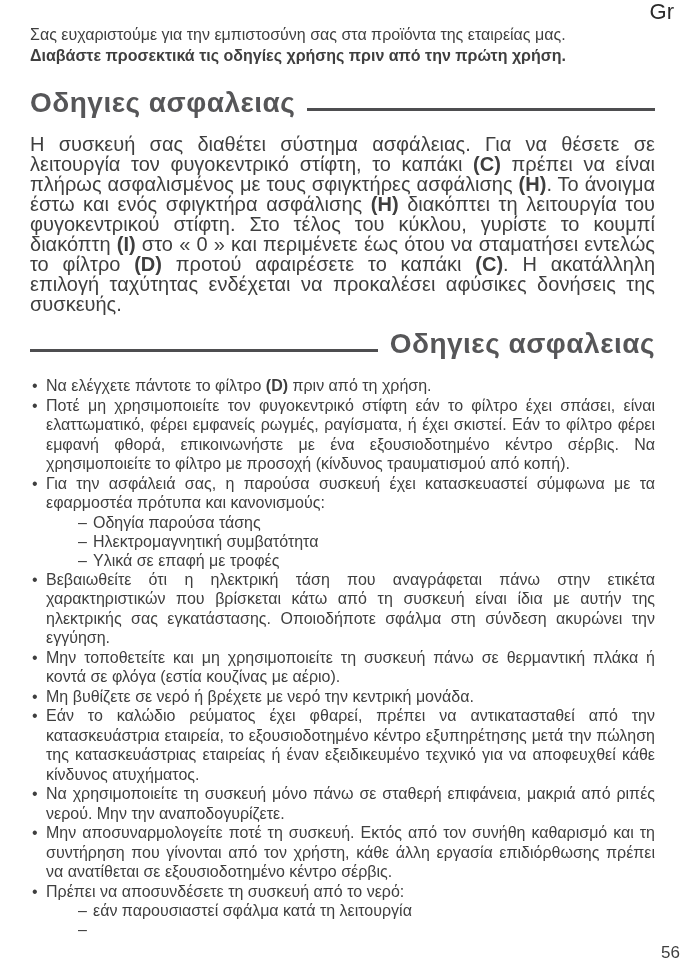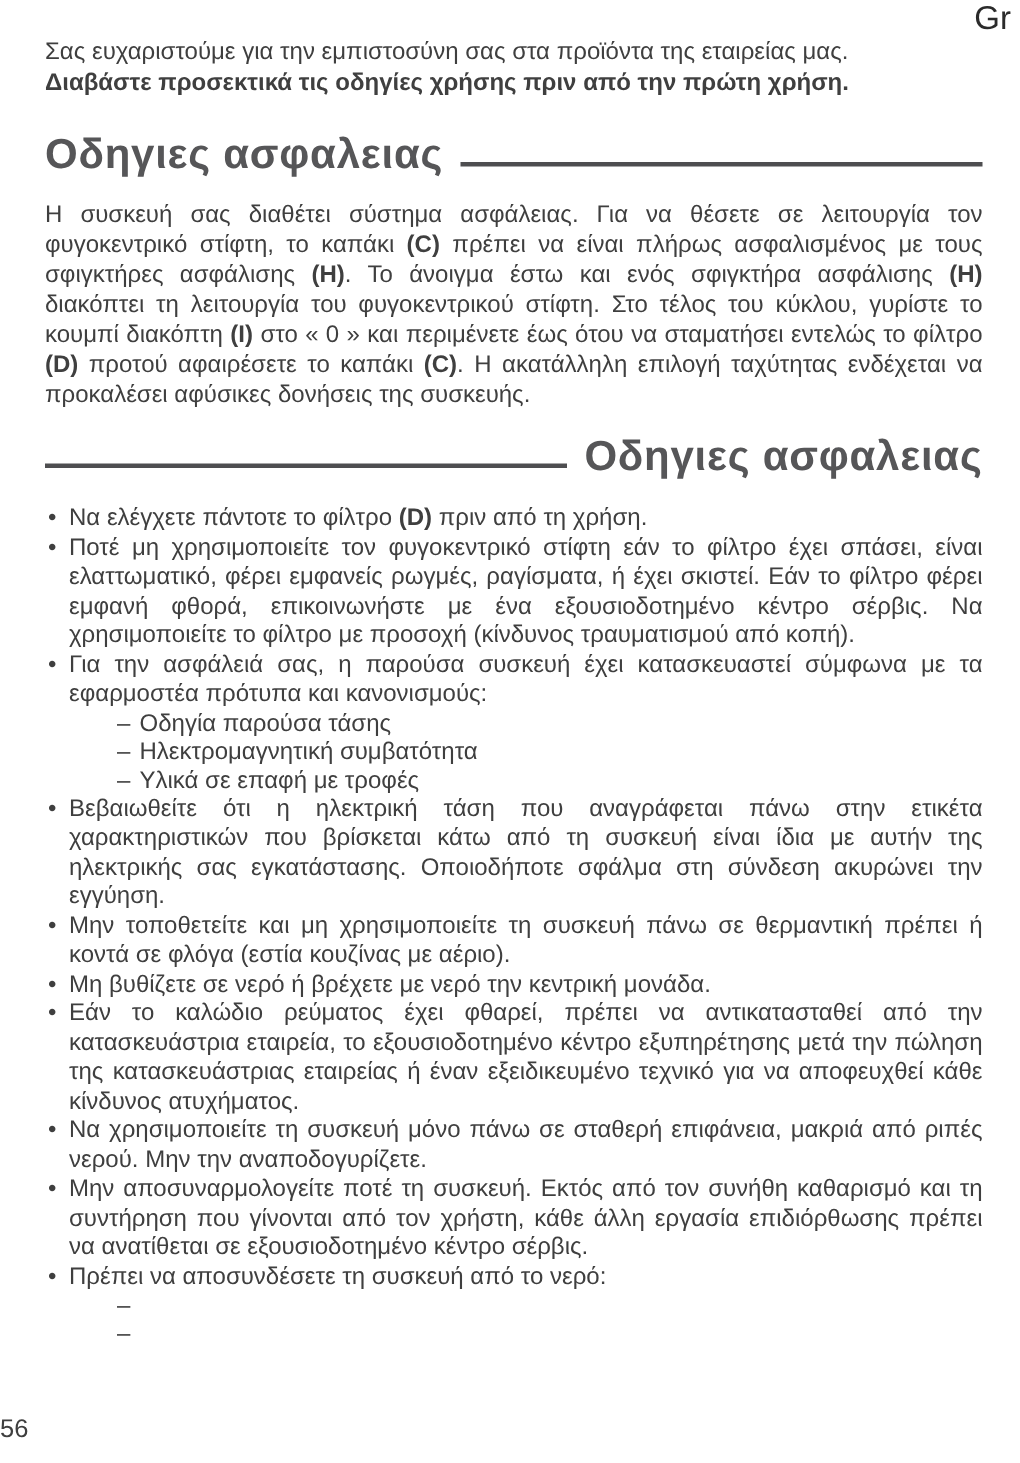--- a/index.html
+++ b/index.html
@@ -32,41 +32,41 @@
     margin:0;font-size:28px;line-height:34px;font-weight:bold;
     color:var(--heading-color);letter-spacing:0.5px;white-space:nowrap;
   }
   .rule{flex:1 1 auto;height:3px;background:var(--rule-color);transform:translateY(6px);}
   .sec-head.first{margin-top:20px;}
   .sec-head.first .rule{margin-left:12px;}
   .sec-head.second{margin-top:13px;}
   .sec-head.second .rule{margin-right:12px;}
   .body-par{
     margin:14px 0 0 0;
-    font-size:16px;line-height:20px;
+    font-size:20px;line-height:20px;
     text-align:justify;
   }
   .bullets{margin-top:15px;}
   .bullet-item{
     display:flex;
     font-size:16px;line-height:19.5px;
     text-align:justify;
   }
   .bullet-marker{flex:0 0 16px;padding-left:2px;}
   .bullet-body{flex:1 1 auto;}
   .sub-item{
     display:flex;
     font-size:16px;line-height:19px;
     padding-left:48px;
   }
   .dash{flex:0 0 15px;}
   .b{font-weight:bold;}
   .page-num{
     position:absolute;bottom:12px;left:0;right:0;
-    text-align:left;font-size:17px;color:var(--text-color);
+    text-align:right;font-size:17px;color:var(--text-color);
   }
 </style>
 </head>
 <body>
 
 <div class="page">
 
   <div class="lang">Gr</div>
 
   <div class="intro">
@@ -110,21 +110,21 @@
       <div class="sub-item">
         <span class="dash">–</span>
         <span>Υλικά σε επαφή με τροφές</span>
       </div>
       <div class="bullet-item">
         <span class="bullet-marker">•</span>
         <div class="bullet-body"><span>Βεβαιωθείτε ότι η ηλεκτρική τάση που αναγράφεται πάνω στην ετικέτα χαρακτηριστικών που βρίσκεται κάτω από τη συσκευή είναι ίδια με αυτήν της ηλεκτρικής σας εγκατάστασης. Οποιοδήποτε σφάλμα στη σύνδεση ακυρώνει την εγγύηση.</span></div>
       </div>
       <div class="bullet-item">
         <span class="bullet-marker">•</span>
-        <div class="bullet-body"><span>Μην τοποθετείτε και μη χρησιμοποιείτε τη συσκευή πάνω σε θερμαντική πρέπει ή κοντά σε φλόγα (εστία κουζίνας με αέριο).</span></div>
+        <div class="bullet-body"><span>Μην τοποθετείτε και μη χρησιμοποιείτε τη συσκευή πάνω σε θερμαντική πλάκα ή κοντά σε φλόγα (εστία κουζίνας με αέριο).</span></div>
       </div>
       <div class="bullet-item">
         <span class="bullet-marker">•</span>
         <div class="bullet-body"><span>Μη βυθίζετε σε νερό ή βρέχετε με νερό την κεντρική μονάδα.</span></div>
       </div>
       <div class="bullet-item">
         <span class="bullet-marker">•</span>
         <div class="bullet-body"><span>Εάν το καλώδιο ρεύματος έχει φθαρεί, πρέπει να αντικατασταθεί από την κατασκευάστρια εταιρεία, το εξουσιοδοτημένο κέντρο εξυπηρέτησης μετά την πώληση της κατασκευάστριας εταιρείας ή έναν εξειδικευμένο τεχνικό για να αποφευχθεί κάθε κίνδυνος ατυχήματος.</span></div>
       </div>
       <div class="bullet-item">
@@ -134,20 +134,21 @@
       <div class="bullet-item">
         <span class="bullet-marker">•</span>
         <div class="bullet-body"><span>Μην αποσυναρμολογείτε ποτέ τη συσκευή. Εκτός από τον συνήθη καθαρισμό και τη συντήρηση που γίνονται από τον χρήστη, κάθε άλλη εργασία επιδιόρθωσης πρέπει να ανατίθεται σε εξουσιοδοτημένο κέντρο σέρβις.</span></div>
       </div>
       <div class="bullet-item">
         <span class="bullet-marker">•</span>
         <div class="bullet-body"><span>Πρέπει να αποσυνδέσετε τη συσκευή από το νερό:</span></div>
       </div>
       <div class="sub-item">
         <span class="dash">–</span>
+        <span>εάν παρουσιαστεί σφάλμα κατά τη λειτουργία</span>
       </div>
       <div class="sub-item">
         <span class="dash">–</span>
       </div>
     </div>
 
   <div class="page-num">56</div>
 
 </div>
 

